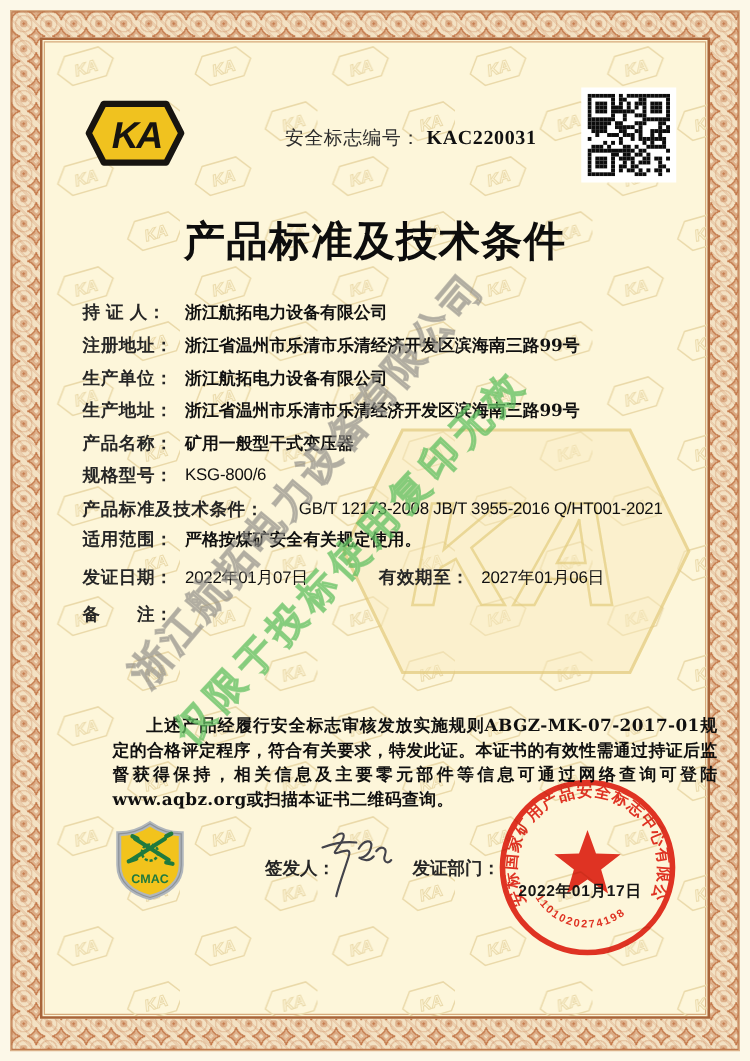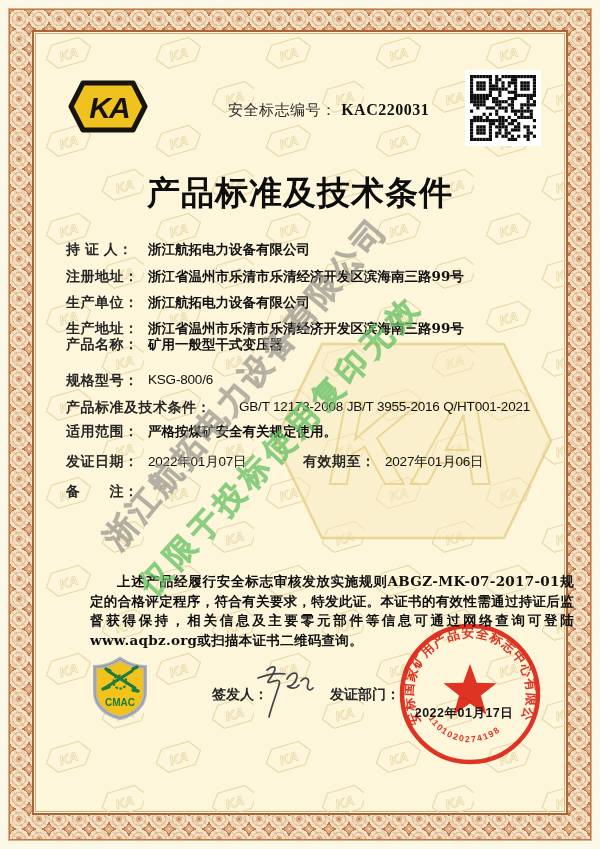--- a/index.html
+++ b/index.html
@@ -351,21 +351,21 @@
       <span class="val">浙江省温州市乐清市乐清经济开发区滨海南三路99号</span>
     </div>
     <div class="row" style="top:294px">
       <span class="lab">生产单位：</span>
       <span class="val">浙江航拓电力设备有限公司</span>
     </div>
     <div class="row" style="top:320px">
       <span class="lab">生产地址：</span>
       <span class="val">浙江省温州市乐清市乐清经济开发区滨海南三路99号</span>
     </div>
-    <div class="row" style="top:336px">
+    <div class="row" style="top:346px">
       <span class="lab">产品名称：</span>
       <span class="val">矿用一般型干式变压器</span>
     </div>
     <div class="row" style="top:372px">
       <span class="lab">规格型号：</span>
       <span class="val num">KSG-800/6</span>
     </div>
     <div class="row" style="top:399px">
       <span class="lab auto">产品标准及技术条件：</span>
       <span class="val num" style="margin-left:28px">GB/T 12173-2008 JB/T 3955-2016 Q/HT001-2021</span>

